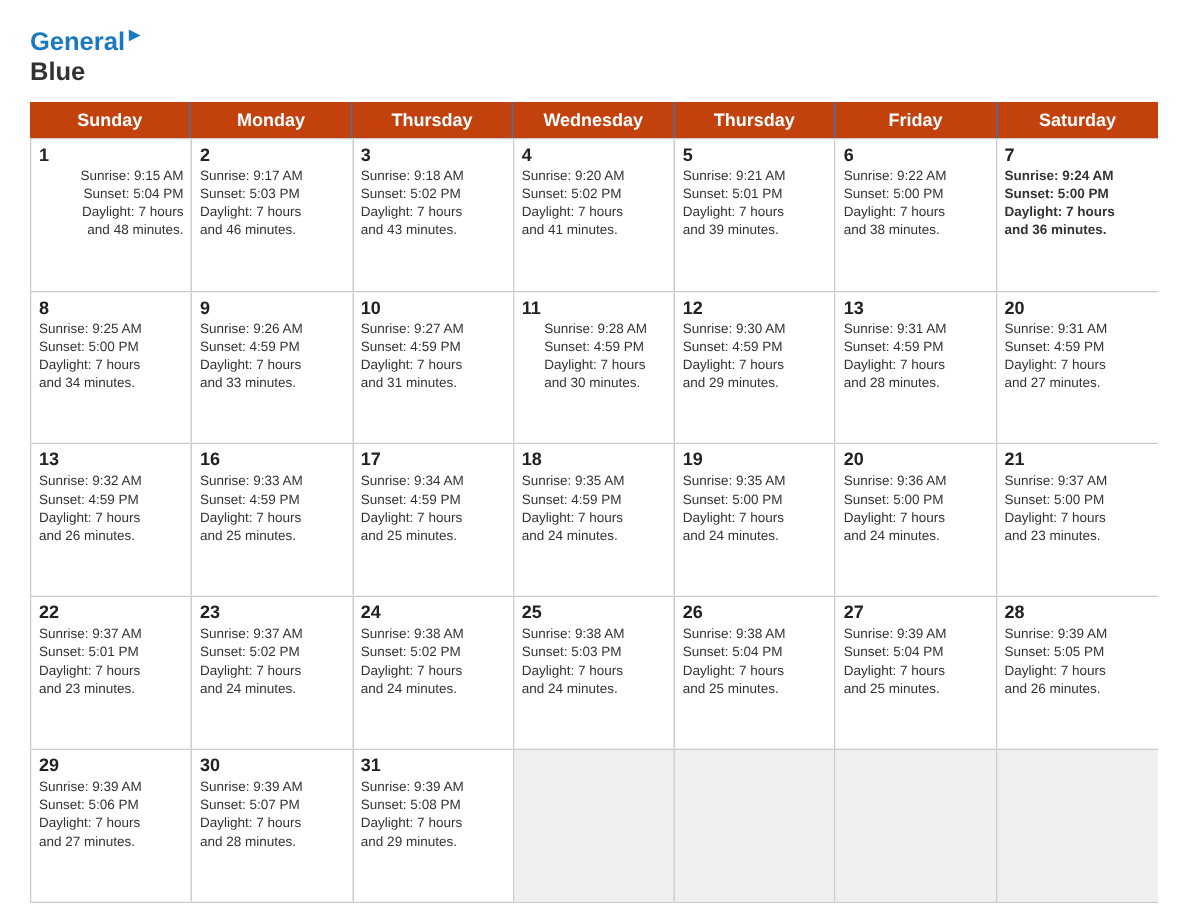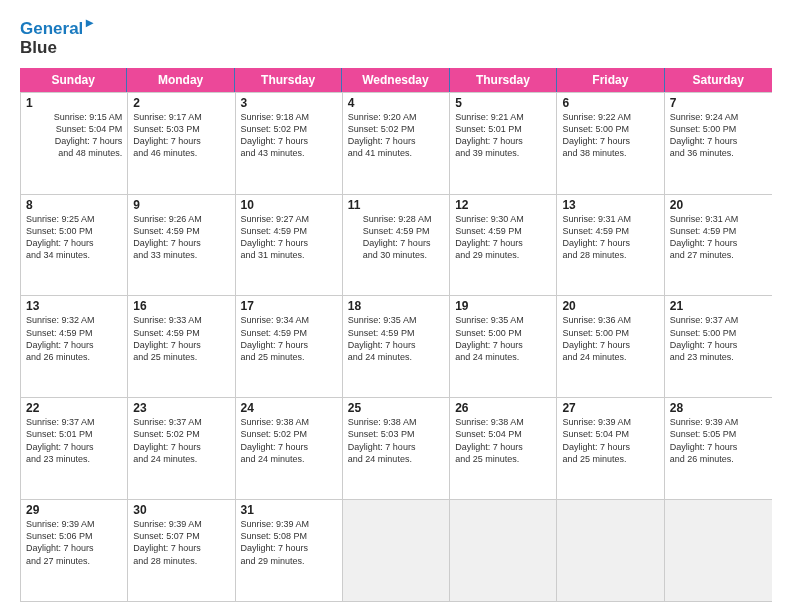--- a/index.html
+++ b/index.html
@@ -41,21 +41,21 @@
       color: #444;
     }
     .calendar {
       flex: 1;
       display: flex;
       flex-direction: column;
     }
     .cal-header {
       display: grid;
       grid-template-columns: repeat(7, 1fr);
-      background: #ec4899;
+      background: #c2410c;
     }
     .cal-header-cell {
       color: #fff;
       font-size: 12px;
       font-weight: bold;
       padding: 5px 4px;
       text-align: center;
       border-right: 1px solid #3a73b8;
     }
     .cal-header-cell:last-child { border-right: none; }
@@ -164,21 +164,21 @@
           </div>
           <div class="cal-cell">
             <span class="day-num">6</span>
             <div class="cell-text" style="white-space: pre-line;">Sunrise: 9:22 AM
 Sunset: 5:00 PM
 Daylight: 7 hours
 and 38 minutes.</div>
           </div>
           <div class="cal-cell">
             <span class="day-num">7</span>
-            <div class="cell-text" style="white-space: pre-line;">Sunrise: 9:24 AM
+            <div class="cell-text" style="white-space: pre-line; font-weight: bold;">Sunrise: 9:24 AM
 Sunset: 5:00 PM
 Daylight: 7 hours
 and 36 minutes.</div>
           </div>
         </div>
         <div class="cal-week">
           <div class="cal-cell">
             <span class="day-num">8</span>
             <div class="cell-text" style="white-space: pre-line;">Sunrise: 9:25 AM
 Sunset: 5:00 PM

